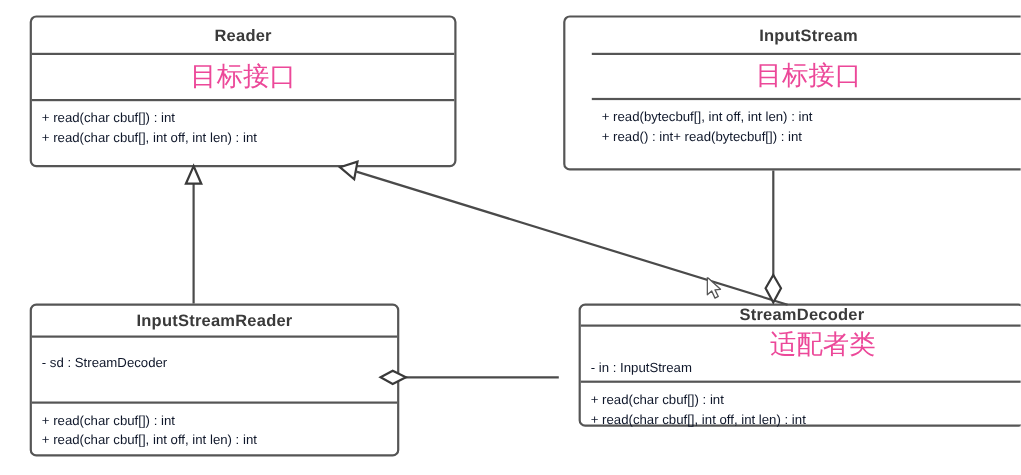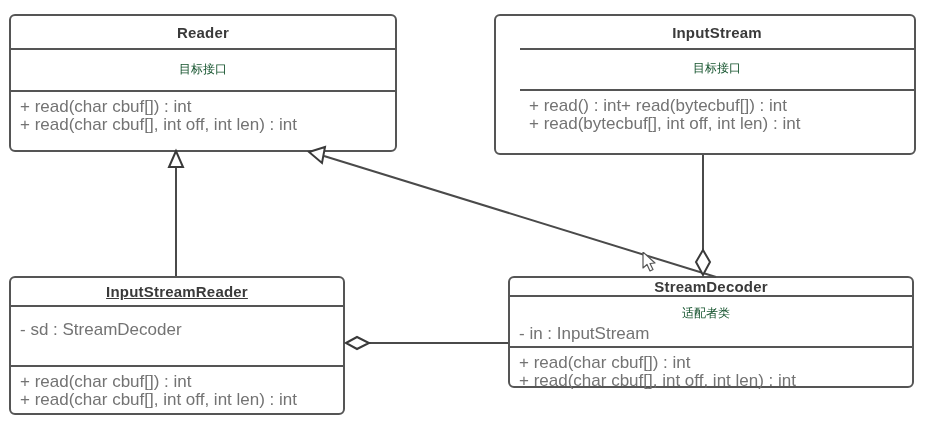--- a/index.html
+++ b/index.html
@@ -16,20 +16,21 @@
     font-family: "Liberation Sans", sans-serif;
   }
   .uml-class {
     position: absolute;
     box-sizing: border-box;
     border: 2px solid #555555;
     border-radius: 6px;
     background: #ffffff;
     display: flex;
     flex-direction: column;
+    margin-left: 18px;
   }
   .uml-title {
     box-sizing: border-box;
     display: flex;
     align-items: center;
     justify-content: center;
     font-weight: bold;
     font-size: 15px;
     color: #3a3a3a;
     border-bottom: 2px solid #555555;
@@ -40,29 +41,29 @@
     position: relative;
     border-bottom: 2px solid #555555;
     padding: 3px 8px 3px 9px;
   }
   .uml-ops {
     box-sizing: border-box;
     position: relative;
     padding: 6px 8px 4px 9px;
   }
   .member {
-    font-size: 17px;
-    color: #737373;
+    font-size: 12px;
+    color: #0f172a;
     line-height: 18px;
     white-space: pre;
   }
   .note-red {
     position: absolute;
-    color: #14532d;
-    font-size: 12px;
+    color: #ec4899;
+    font-size: 24px;
     line-height: 24px;
     white-space: pre;
     font-family: "DejaVu Sans", "Liberation Sans", sans-serif;
   }
 
   
   .conn-svg {
     position: absolute;
     left: 0;
     top: 0;
@@ -101,27 +102,27 @@
       <div class="member">+ read(char cbuf[], int off, int len) : int</div>
     </div>
   </div>
 
   <div class="uml-class" style="left:494px; top:14px; width:422px; height:141px;padding-left:24px;">
     <div class="uml-title" style="height:34px;">InputStream</div>
     <div class="uml-attrs" style="height:41px;">
       <span class="note-red" style="left:0; right:0; top:6px; text-align:center;">目标接口</span>
     </div>
     <div class="uml-ops" style="flex:1;">
+      <div class="member">+ read(bytecbuf[], int off, int len) : int</div>
       <div class="member">+ read() : int+ read(bytecbuf[]) : int</div>
-      <div class="member">+ read(bytecbuf[], int off, int len) : int</div>
     </div>
   </div>
 
   <div class="uml-class" style="left:9px; top:276px; width:336px; height:139px;">
-    <div class="uml-title" style="height:35px;text-decoration:underline;">InputStreamReader</div>
+    <div class="uml-title" style="height:35px;">InputStreamReader</div>
     <div class="uml-attrs" style="height:69px; padding-top:14px;">
       <div class="member">- sd : StreamDecoder</div>
     </div>
     <div class="uml-ops" style="flex:1;">
       <div class="member">+ read(char cbuf[]) : int</div>
       <div class="member">+ read(char cbuf[], int off, int len) : int</div>
     </div>
   </div>
 
   <div class="uml-class" style="left:508px; top:276px; width:406px; height:112px;">

